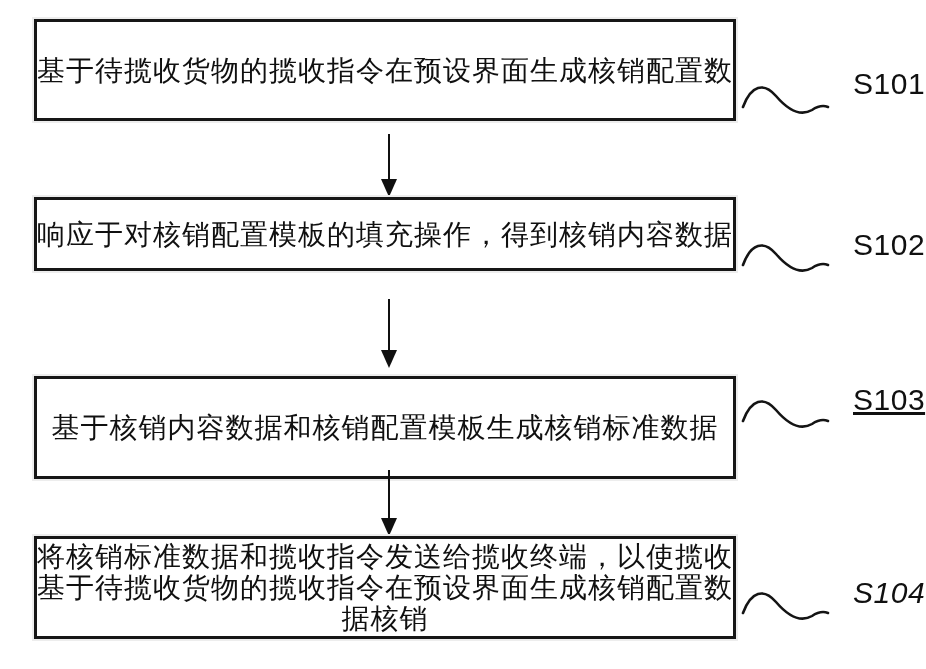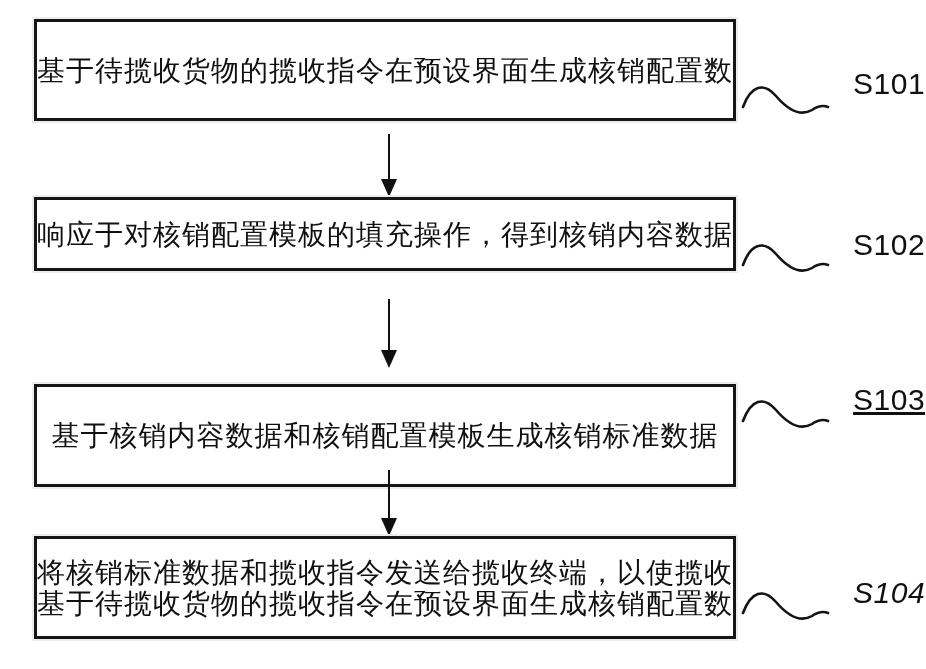--- a/index.html
+++ b/index.html
@@ -22,21 +22,21 @@
     align-items:center;
     text-align:center;
     font-family:"Liberation Serif","DejaVu Serif",serif;
     font-size:28px;
     color:#101010;
     letter-spacing:1px;
     box-sizing:border-box;
   }
   #box1{top:19px;height:102px;}
   #box2{top:197px;height:74px;}
-  #box3{top:384px;height:103px;}
+  #box3{top:376px;height:103px;}
   #box4{top:536px;height:103px;}
   .flow-box .text-line{line-height:37px;white-space:nowrap;}
   #box4 .text-line{line-height:31px;}
 
   .arrow-shaft{
     position:absolute;
     left:388px;
     width:2px;
     background:#101010;
   }
@@ -120,19 +120,20 @@
     <path d="M2,27 C10,5 23,2 35,16 C47,30 59,37 71,30 C77,26 82,25 87,27"></path>
   </svg>
   <div class="step-label" id="label3">S103</div>
 
   <div class="arrow-shaft" id="shaft3"></div>
   <div class="arrow-head" id="head3"></div>
 
   <div class="flow-box" id="box4">
     <div class="text-line">将核销标准数据和揽收指令发送给揽收终端，以使揽收</div>
     <div class="text-line">基于待揽收货物的揽收指令在预设界面生成核销配置数</div>
+    <div class="text-line">据核销</div>
   </div>
   <svg class="squiggle" id="squig4" viewBox="0 0 90 46">
     <path d="M2,27 C10,5 23,2 35,16 C47,30 59,37 71,30 C77,26 82,25 87,27"></path>
   </svg>
   <div class="step-label" id="label4">S104</div>
 
 </div>
 
 </body></html>

